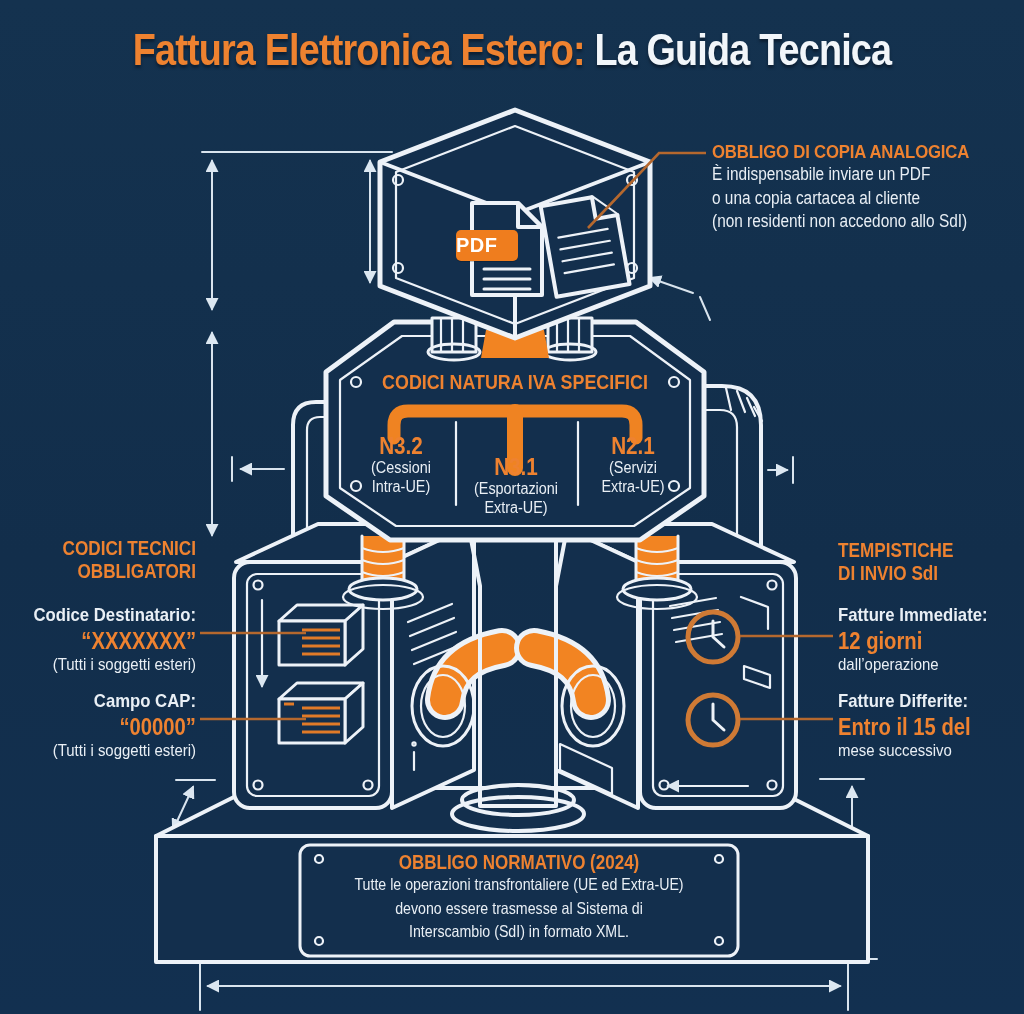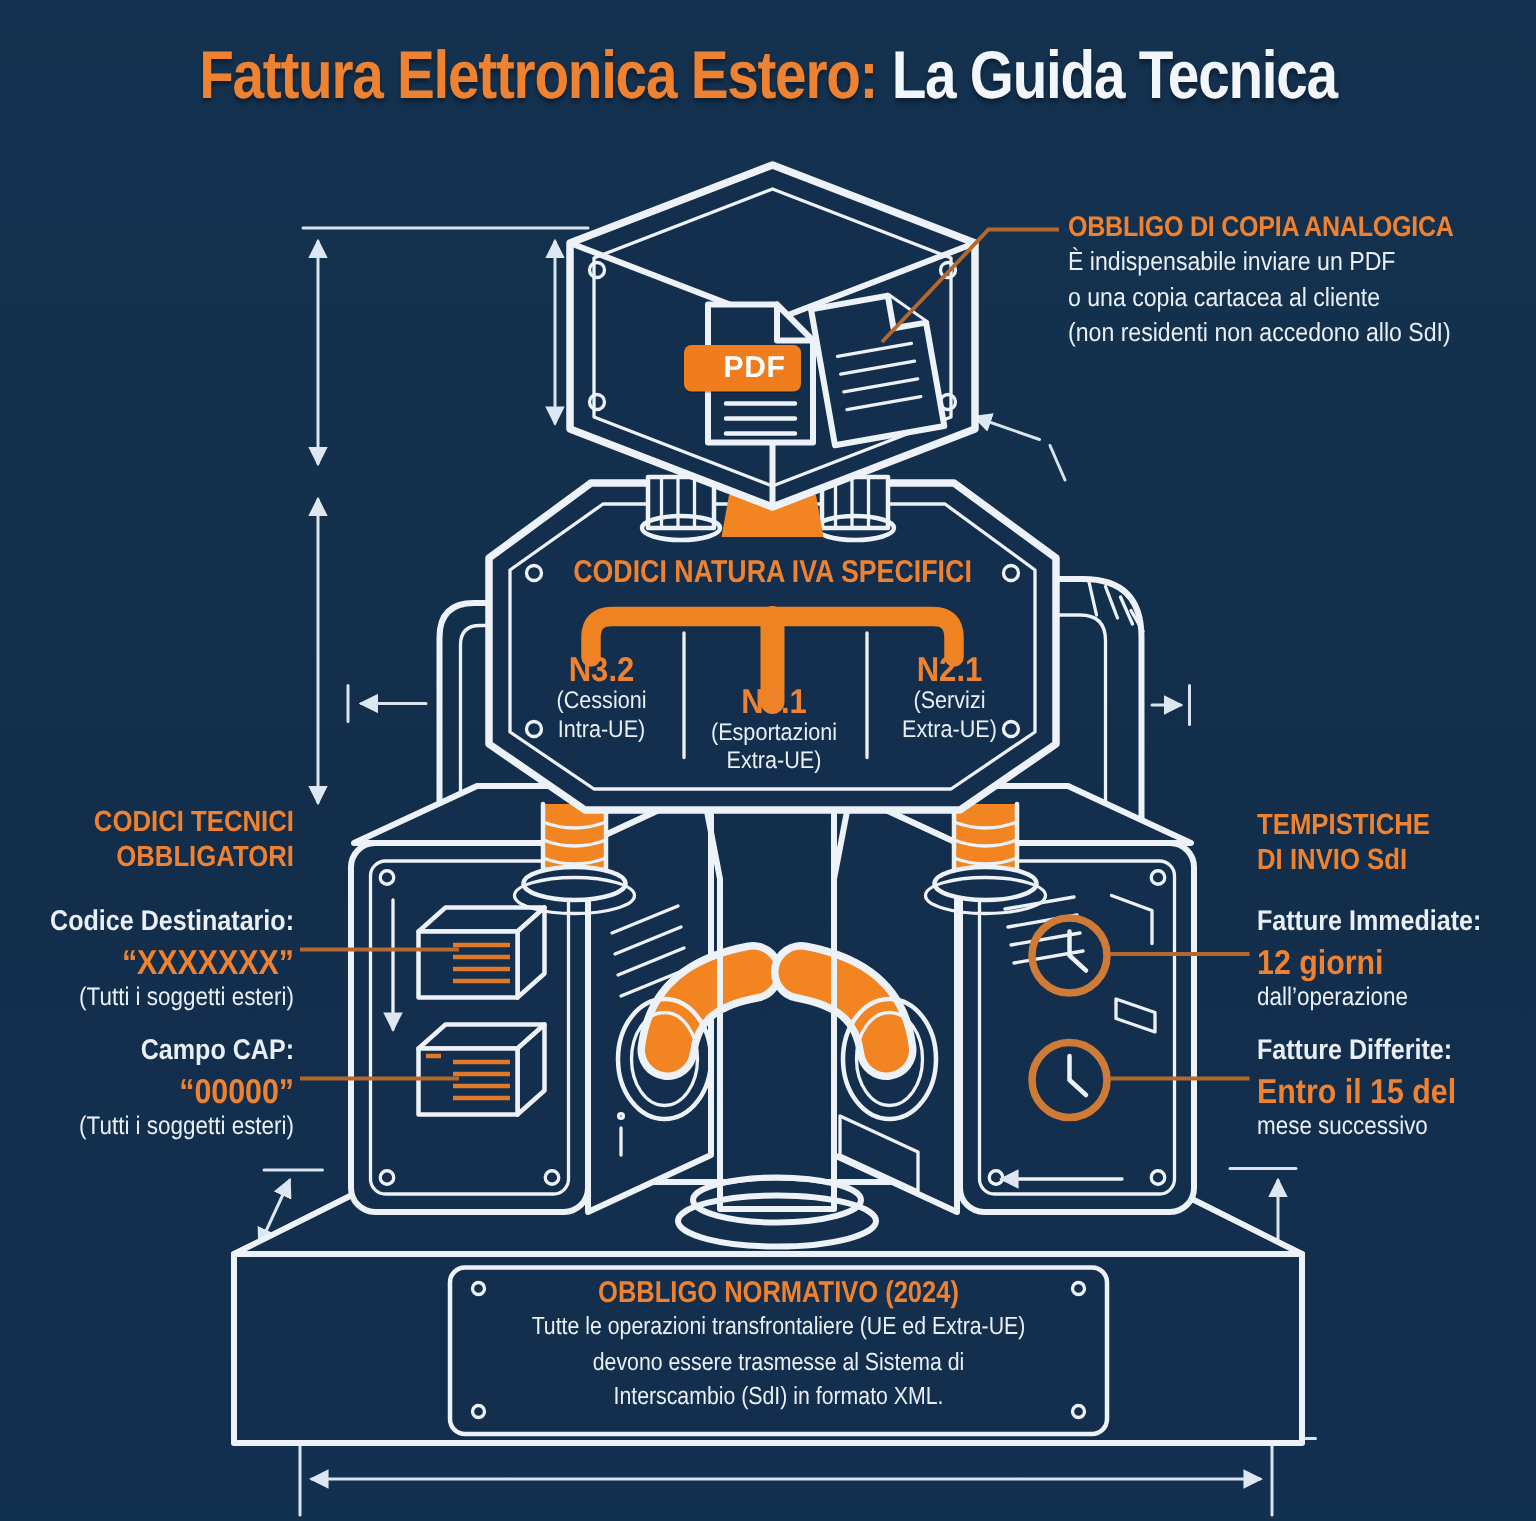--- a/index.html
+++ b/index.html
@@ -38,22 +38,22 @@
   .rcall{text-align:left;transform:scaleX(.88);transform-origin:0 0;}
   .call-h{font-size:19.5px;font-weight:700;line-height:23px;}
   .call-label{font-size:19px;font-weight:700;line-height:24px;}
   .call-value{font-size:23px;font-weight:700;line-height:28px;}
   .call-note{font-size:17px;line-height:20px;}
   .plate-h{left:289px;top:849px;width:460px;text-align:center;font-size:20px;font-weight:700;
     line-height:26px;transform:scaleX(.85);transform-origin:50% 0;white-space:nowrap;}
   .plate-l{left:289px;top:873px;width:460px;text-align:center;font-size:16.5px;line-height:23.5px;
     transform:scaleX(.86);transform-origin:50% 0;}
   .pdf-badge{position:absolute;left:456px;top:230px;width:62px;height:31px;background:#ef7d1e;
-    border-radius:5px;color:#fff;font-weight:700;font-size:20px;line-height:31px;text-align:center;
-    letter-spacing:.5px;box-shadow:0 1px 0 rgba(0,0,0,.2);padding-left:16px;}
+    border-radius:5px;color:#fff;font-weight:700;font-size:20px;line-height:31px;
+    letter-spacing:.5px;box-shadow:0 1px 0 rgba(0,0,0,.2);}
 </style>
 </head>
 <body>
 
 <div id="stage">
 
 <svg width="1024" height="1014" viewBox="0 0 1024 1014">
   <defs>
     <marker id="ah" viewBox="0 0 10 10" refX="8.5" refY="5" markerWidth="13" markerHeight="13" orient="auto-start-reverse" markerUnits="userSpaceOnUse">
       <path d="M0 0 L10 5 L0 10 Z" fill="#dce7f1"></path>

